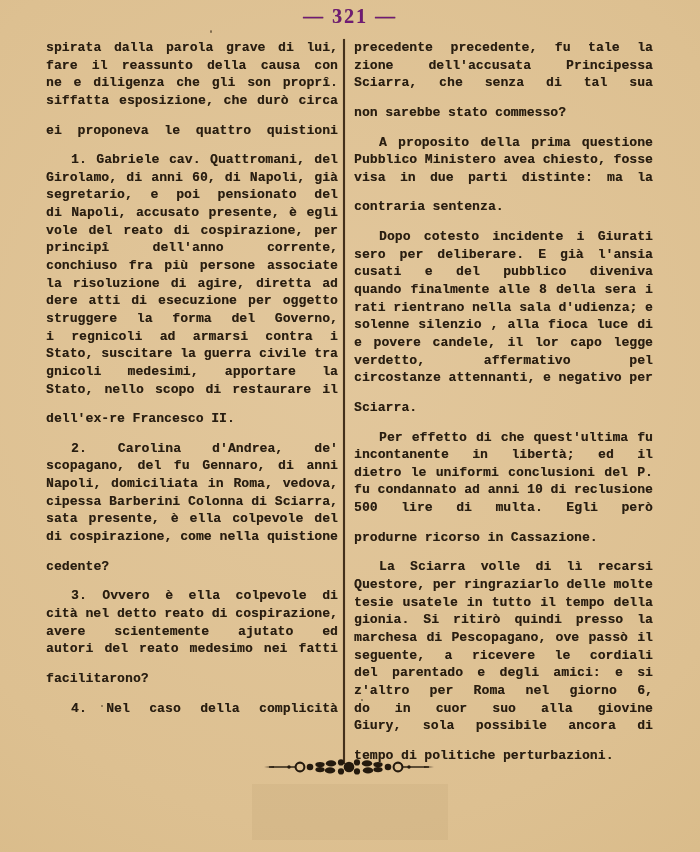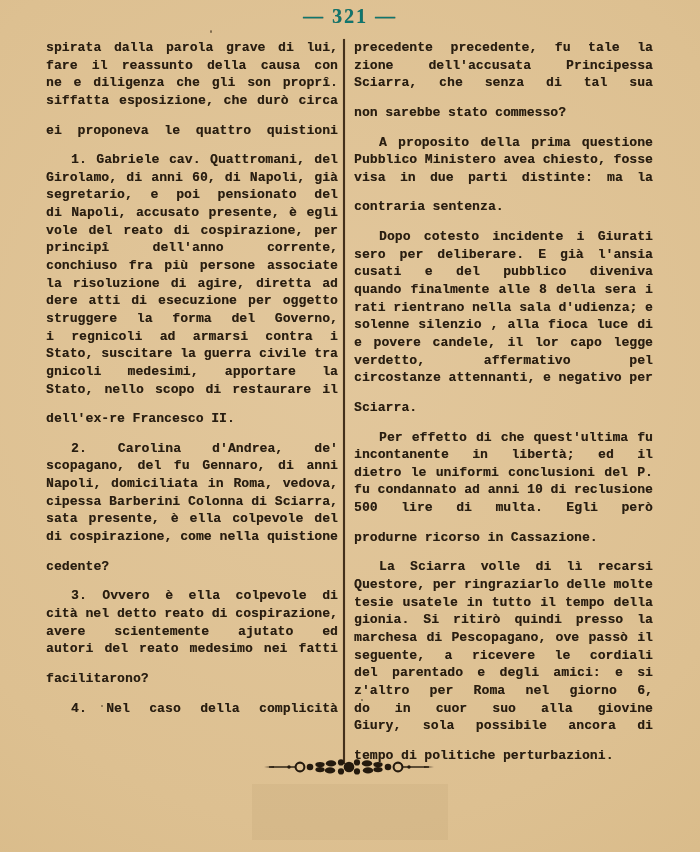--- a/index.html
+++ b/index.html
@@ -13,21 +13,21 @@
   }
   .page { position: absolute; inset: 0; }
 
   .page-number {
     position: absolute;
     top: 5px; left: 0; right: 0;
     text-align: center;
     font-size: 20px;
     font-weight: bold;
     letter-spacing: 2px;
-    color: #0f766e;
+    color: #701a75;
     text-shadow: 0.3px 0.3px 0 rgba(36,26,13,0.5);
   }
 
   .columns {
     position: absolute;
     top: 39px; left: 46px;
     width: 607px;
     display: flex;
     align-items: stretch;
   }

